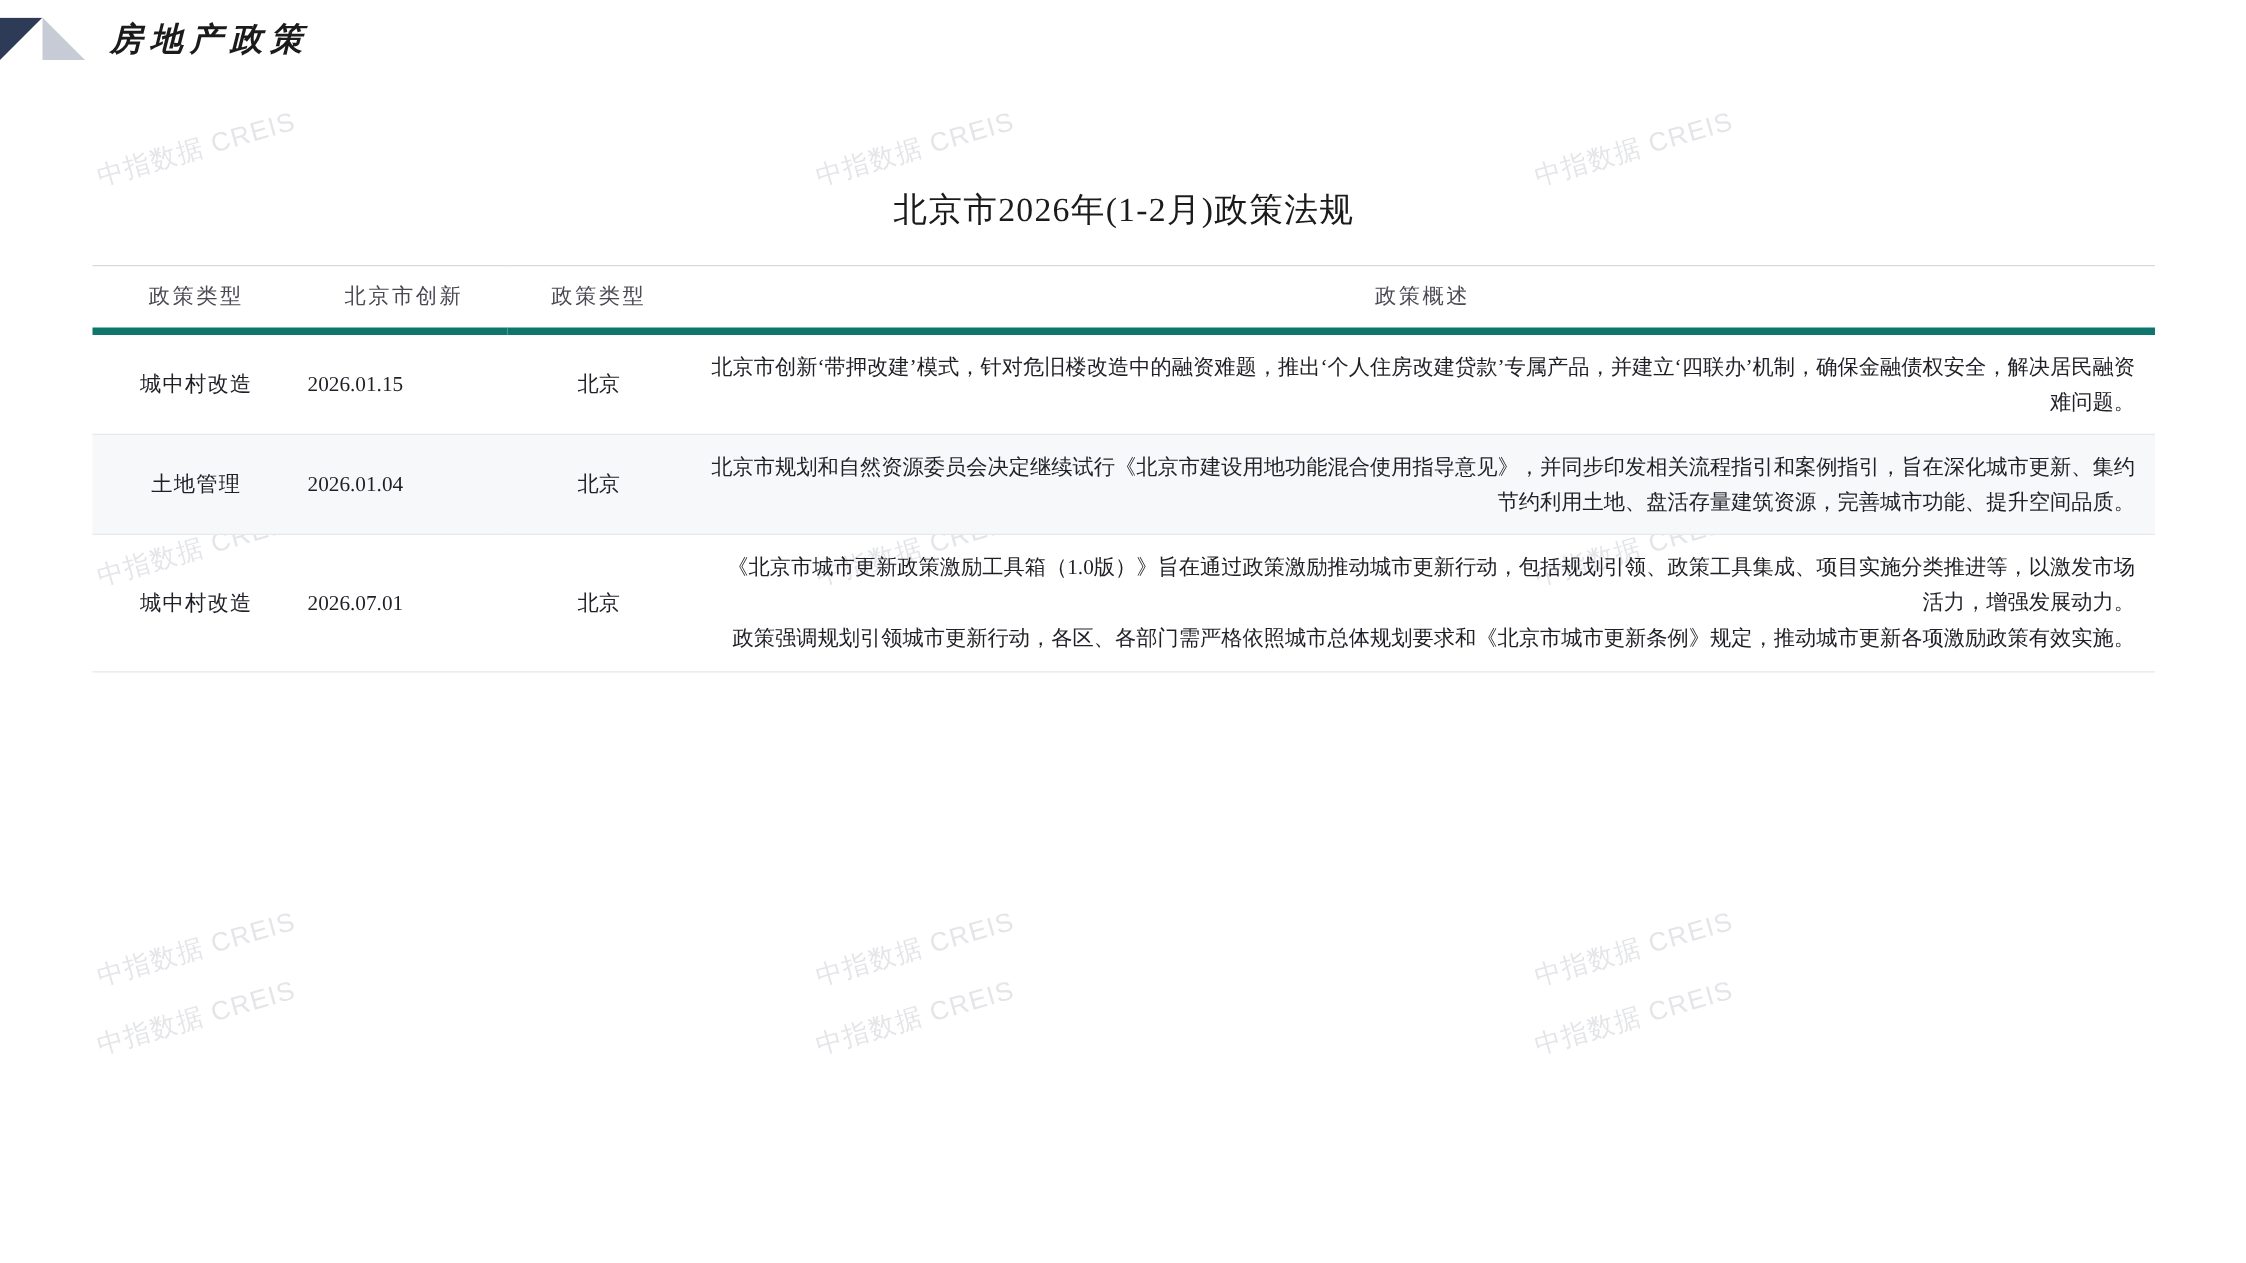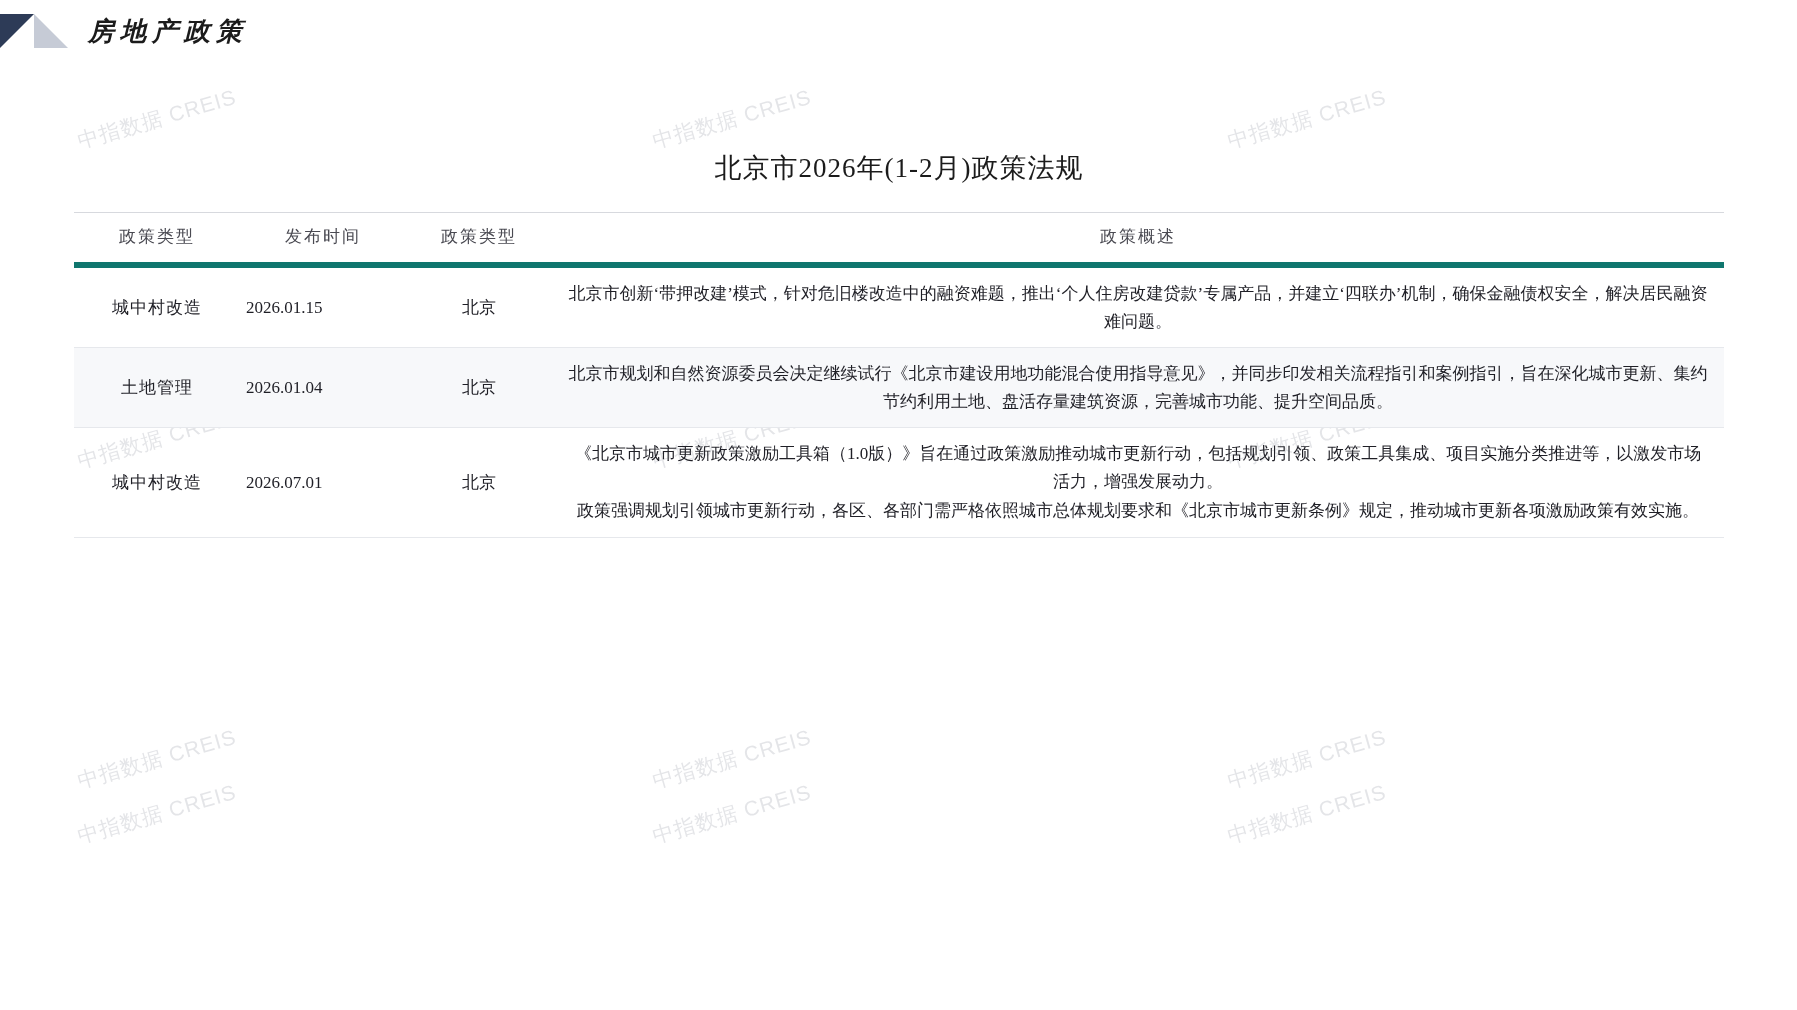--- a/index.html
+++ b/index.html
@@ -102,21 +102,21 @@
     vertical-align: middle;
     line-height: 1.62;
     font-family: "Liberation Serif", "DejaVu Serif", serif;
   }
   tbody tr.row-alt td {
     background: #f7f8fa;
   }
   .col-type   { width: 150px; text-align: center; font-weight: normal; letter-spacing: 1px; }
   .col-date   { width: 150px; }
   .col-region { width: 130px; text-align: center; }
-  .col-desc   { text-align: center; padding-left: 16px !important; padding-right: 16px !important; }
+  .col-desc   { text-align: right; padding-left: 16px !important; padding-right: 16px !important; }
   .desc-p { margin: 0; }
   .desc-p + .desc-p { margin-top: 2px; }
 </style>
 </head>
 <body>
 
 <div class="page-header">
   <div class="header-logo">
     <svg width="68" height="48" viewBox="0 0 68 48" xmlns="http://www.w3.org/2000/svg">
       <polygon points="0,0 34,0 0,34" fill="#2d3b57"></polygon>
@@ -143,21 +143,21 @@
   <div class="wm" style="left:1225px;top:800px;">中指数据 CREIS</div>
 </div>
 
 <div class="table-wrap">
   <div class="table-title">北京市2026年(1-2月)政策法规</div>
 
   <table class="policy-table">
     <thead>
       <tr>
         <th class="col-type">政策类型</th>
-        <th class="col-date">发布时间</th>
+        <th class="col-date">北京市创新</th>
         <th class="col-region">政策类型</th>
         <th class="col-desc" style="text-align:center;">政策概述</th>
       </tr>
     </thead>
     <tbody>
       <tr>
         <td class="col-type">城中村改造</td>
         <td class="col-date">2026.01.15</td>
         <td class="col-region">北京</td>
         <td class="col-desc">

